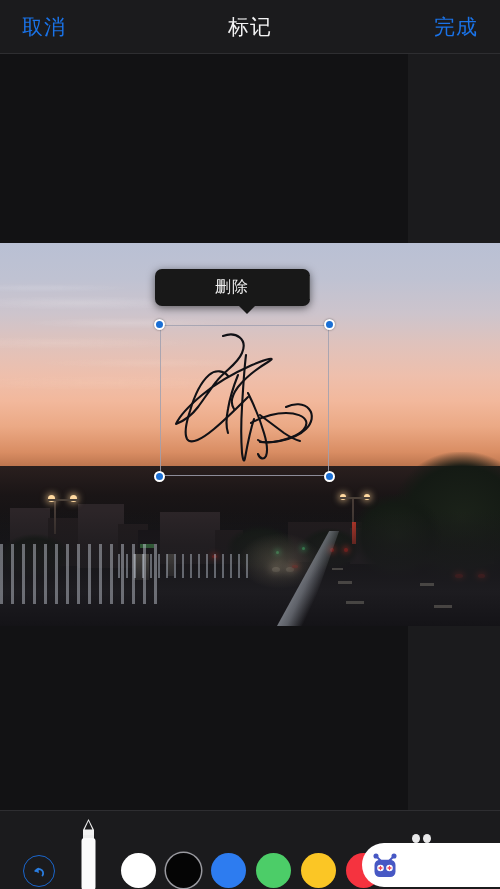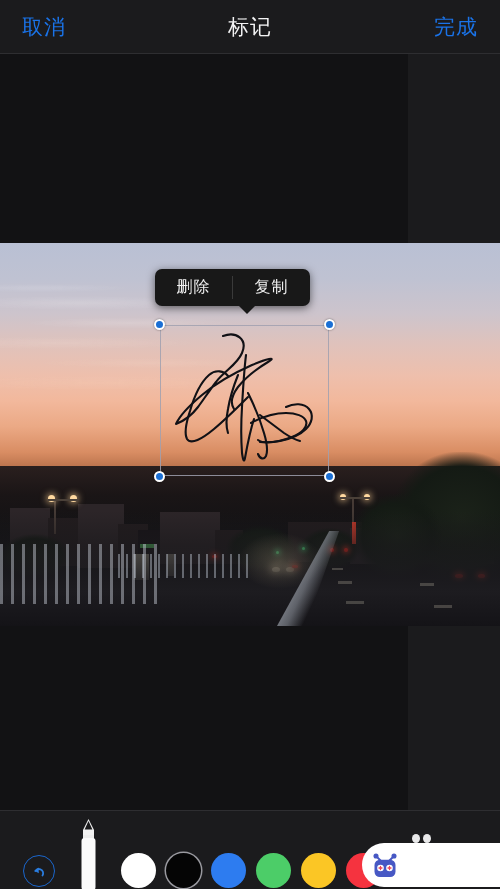--- a/index.html
+++ b/index.html
@@ -323,21 +323,20 @@
       <div id="selbox"></div>
       <div class="handle h-tl"></div>
       <div class="handle h-tr"></div>
       <div class="handle h-bl"></div>
       <div class="handle h-br"></div>
     </div>
 
     <div id="ctxmenu">
       <div class="ctxitem">删除</div>
       <div class="ctxdiv"></div>
-      <div class="ctxitem">复制</div>
       <div id="ctxarrow"></div>
     </div>
   </div>
 
   <div id="toolbar">
 
     <div id="undo">
       <svg width="20" height="20" viewBox="0 0 20 20">
         <path d="M13.5 14.5 C14.8 12.4 14.2 9.2 11.4 8.3 C9.2 7.6 7.2 8.6 6.3 10.1" fill="none" stroke="#2a7de0" stroke-width="1.8" stroke-linecap="round"></path>
         <path d="M9.6 6.4 L5.4 9.8 L9.8 12.2 Z" fill="#2a7de0"></path>

